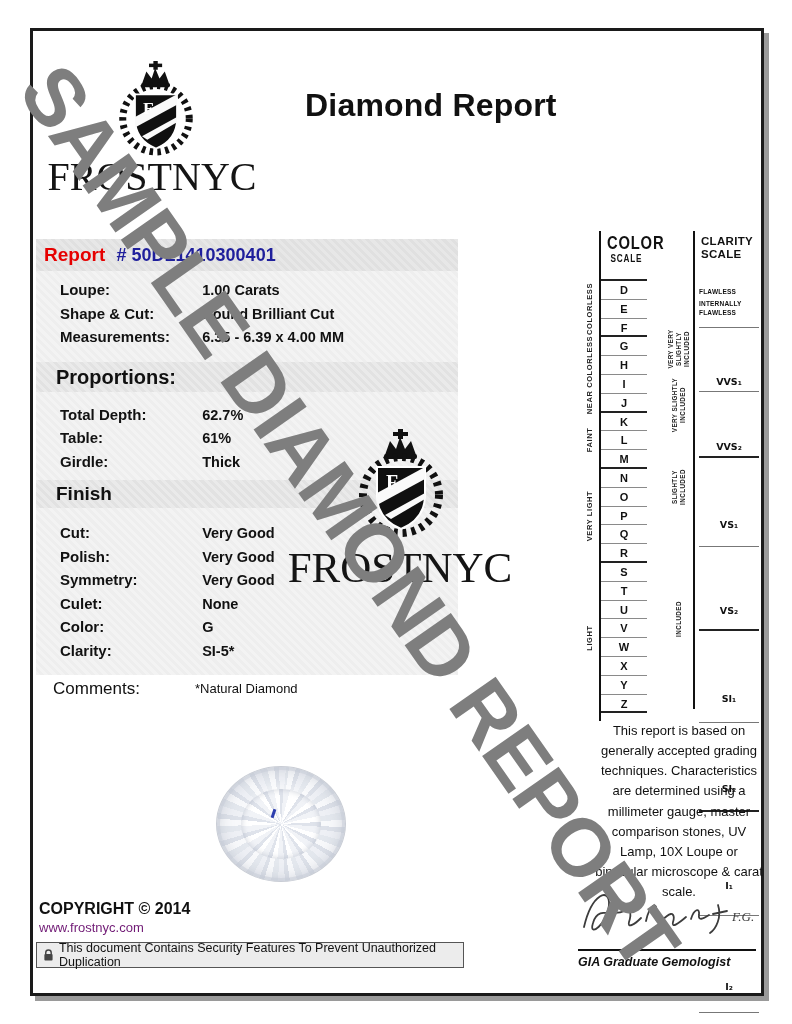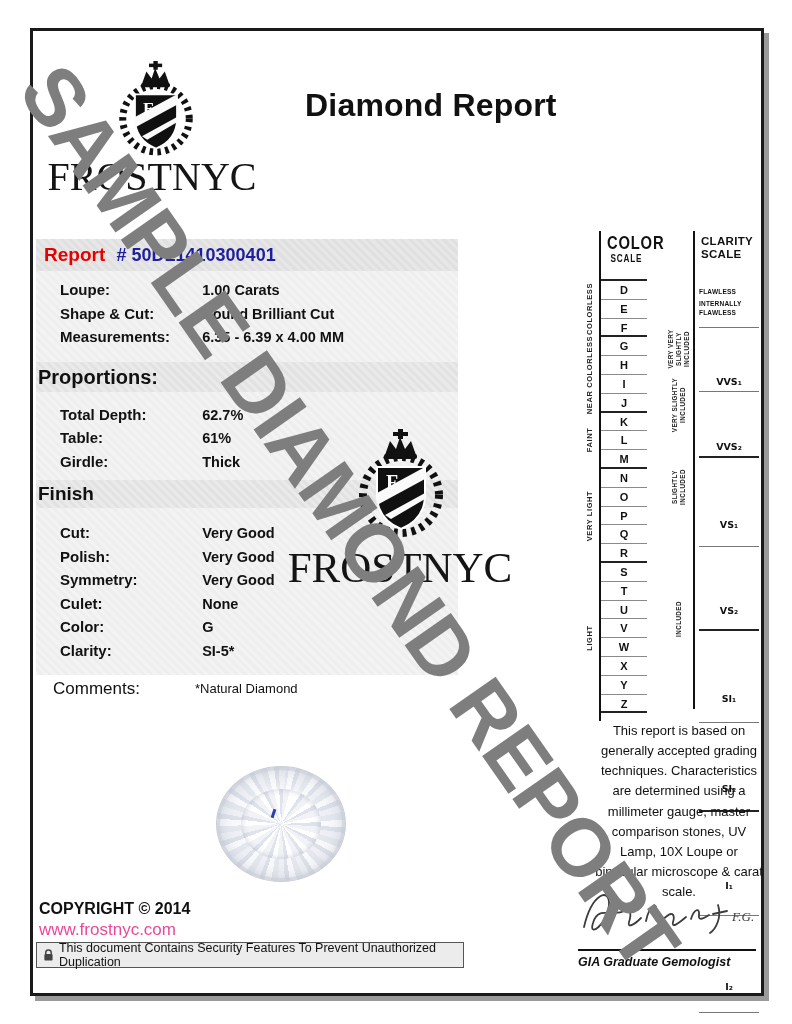--- a/index.html
+++ b/index.html
@@ -33,21 +33,21 @@
     background:repeating-linear-gradient(45deg,#e7e7e7 0 3px,#e0e0e0 3px 6px);
     font-size:19px;font-weight:bold;
   }
   .report-red{color:#e60000;}
   .report-num{color:#1f1f9c;font-size:18px;margin-left:6px;}
   .rows{padding:10px 0 0 24px;}
   .row{height:23.5px;font-size:15px;font-weight:bold;white-space:nowrap;}
   .row .lab{display:inline-block;width:138px;}
   .row .val{font-size:14.5px;}
   .section-bar{
-    height:30px;line-height:30px;padding-left:2px;margin-top:10px;
+    height:30px;line-height:30px;padding-left:20px;margin-top:10px;
     background:repeating-linear-gradient(45deg,#eaeaea 0 3px,#e2e2e2 3px 6px);
     font-size:20px;font-weight:bold;
   }
   .section-bar.finish{margin-top:4px;height:28px;line-height:28px;font-size:19px;}
   .rows.props{padding-top:14px;}
   .rows.fin{padding-top:16px;}
 
   .comments-label{left:20px;top:648px;font-size:17px;}
   .comments-value{left:162px;top:650px;font-size:13px;}
 
@@ -100,21 +100,21 @@
   }
   .diamond::before{
     content:"";position:absolute;left:19%;top:19%;width:62%;height:62%;border-radius:50%;
     background:repeating-conic-gradient(from 24deg, #ffffff 0deg 9deg, #dfe3eb 9deg 16deg, #f1f3f7 16deg 27deg);
     box-shadow:inset 0 0 6px rgba(130,140,160,.4);
   }
   .diamond .fleck{position:absolute;left:43%;top:37%;width:3px;height:9px;background:#2e3fae;transform:rotate(18deg);}
 
   
   .copyright{left:6px;top:869px;font-size:16px;font-weight:bold;}
-  .website{left:6px;top:889px;font-size:17px;color:#ec4899;}
+  .website{left:6px;top:889px;font-size:13px;color:#701a75;}
   .security-bar{
     left:3px;top:911px;width:428px;height:26px;box-sizing:border-box;
     border:1px solid #555;background:#ececec;display:flex;align-items:center;gap:5px;
     padding-left:6px;font-size:12.5px;
   }
 
   
   .watermark{
     position:absolute;left:78px;top:48px;z-index:50;pointer-events:none;
     transform:rotate(55deg);transform-origin:0 0;

